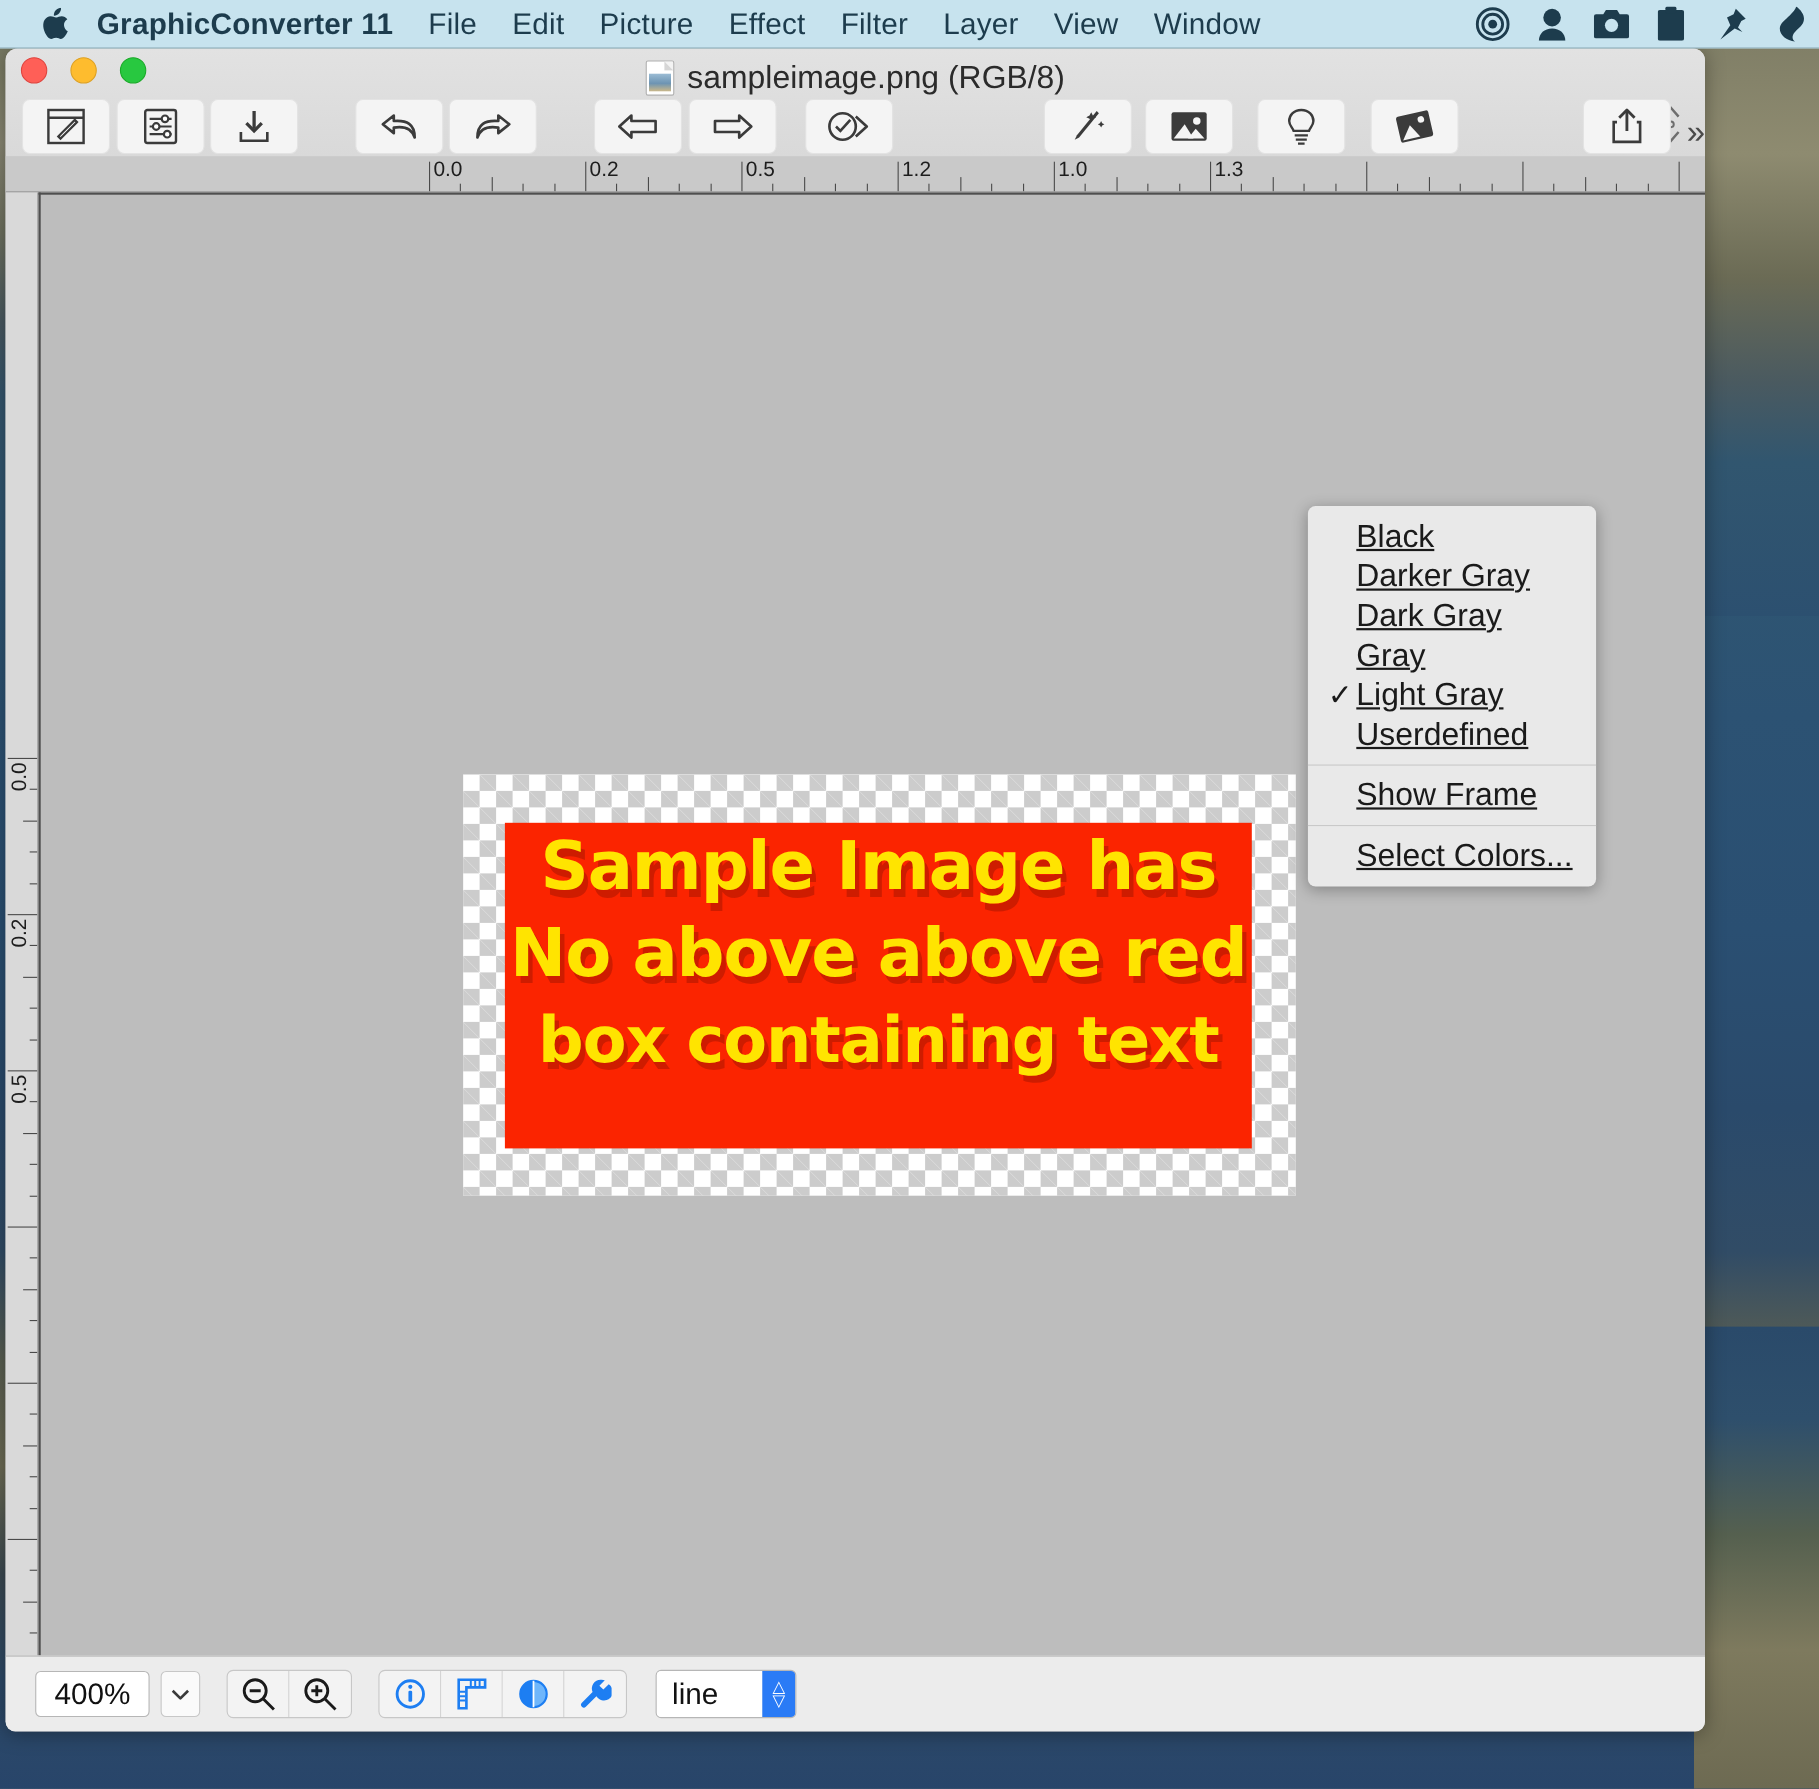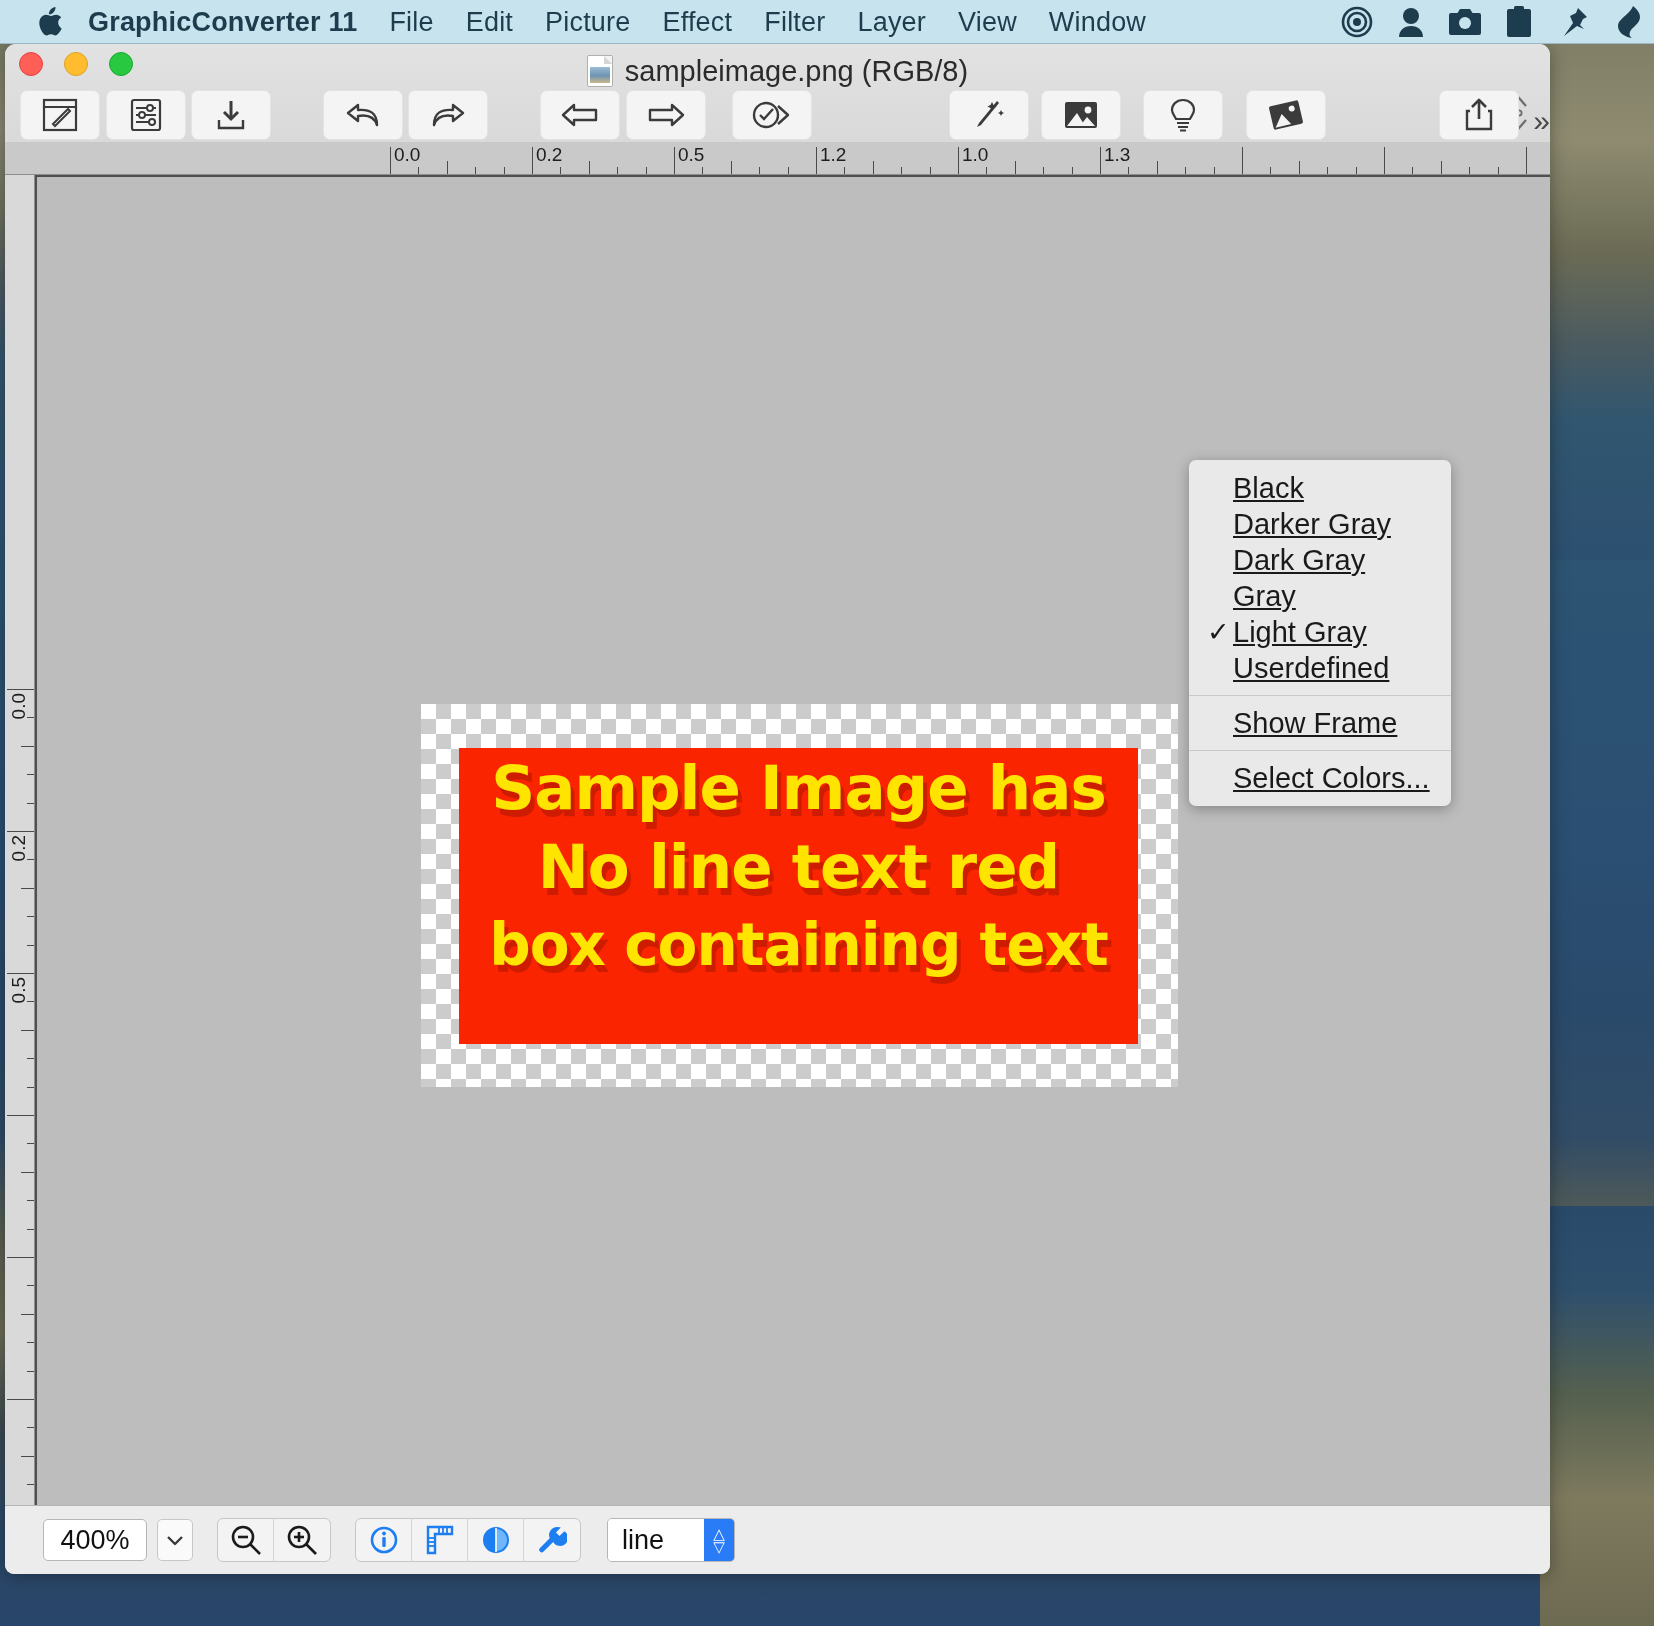--- a/index.html
+++ b/index.html
@@ -177,21 +177,21 @@
     font-size:29px; color:#1a1a1a; padding-left:18px;
   }
   .cm-item .chk { width:26px; font-size:27px; color:#1a1a1a; }
   .cm-item .cm-lbl { white-space:nowrap;text-decoration:underline; }
   .cm-sep { height:1px; background:#c9c9c9; margin:9px 0 9px 0; }
 
   
   #statusbar {
     position:absolute; left:0; right:0; bottom:0; height:69px;
     background:#ececec; border-top:1px solid #b4b4b4;
-    display:flex; align-items:center; padding-left:38px; gap:0;
+    display:flex; align-items:center; padding-left:27px; gap:0;
   }
   .zoom-field {
     width:104px; height:42px; background:#fff; border:1px solid #b6b6b6; border-radius:5px;
     display:flex; align-items:center; justify-content:center;
     font-size:27px; color:#111;
   }
   .zoom-chev {
     margin-left:10px; width:36px; height:42px; background:#fafafa;
     border:1px solid #c7c7c7; border-radius:5px;
     display:flex; align-items:center; justify-content:center; color:#333; font-size:20px;
@@ -508,21 +508,21 @@
       <div class="rl-tick rl-maj" style="top: 1224px;"></div>
       <div class="rl-tick rl-min" style="top: 1252.4px;"></div>
       <div class="rl-tick rl-med" style="top: 1280.8px;"></div>
       <div class="rl-tick rl-min" style="top: 1309.2px;"></div>
     </div>
 
   <div id="canvasWrap">
     <div id="imageBox">
       <div id="redBox">
         <div class="ln">Sample Image has</div>
-        <div class="ln">No line text red</div>
+        <div class="ln">No above above red</div>
         <div class="ln w">box containing text</div>
       </div>
     </div>
   </div>
 
   <div id="ctxMenu">
       <div class="cm-item">
         <span class="chk"></span>
         <span class="cm-lbl">Black</span>
       </div>

